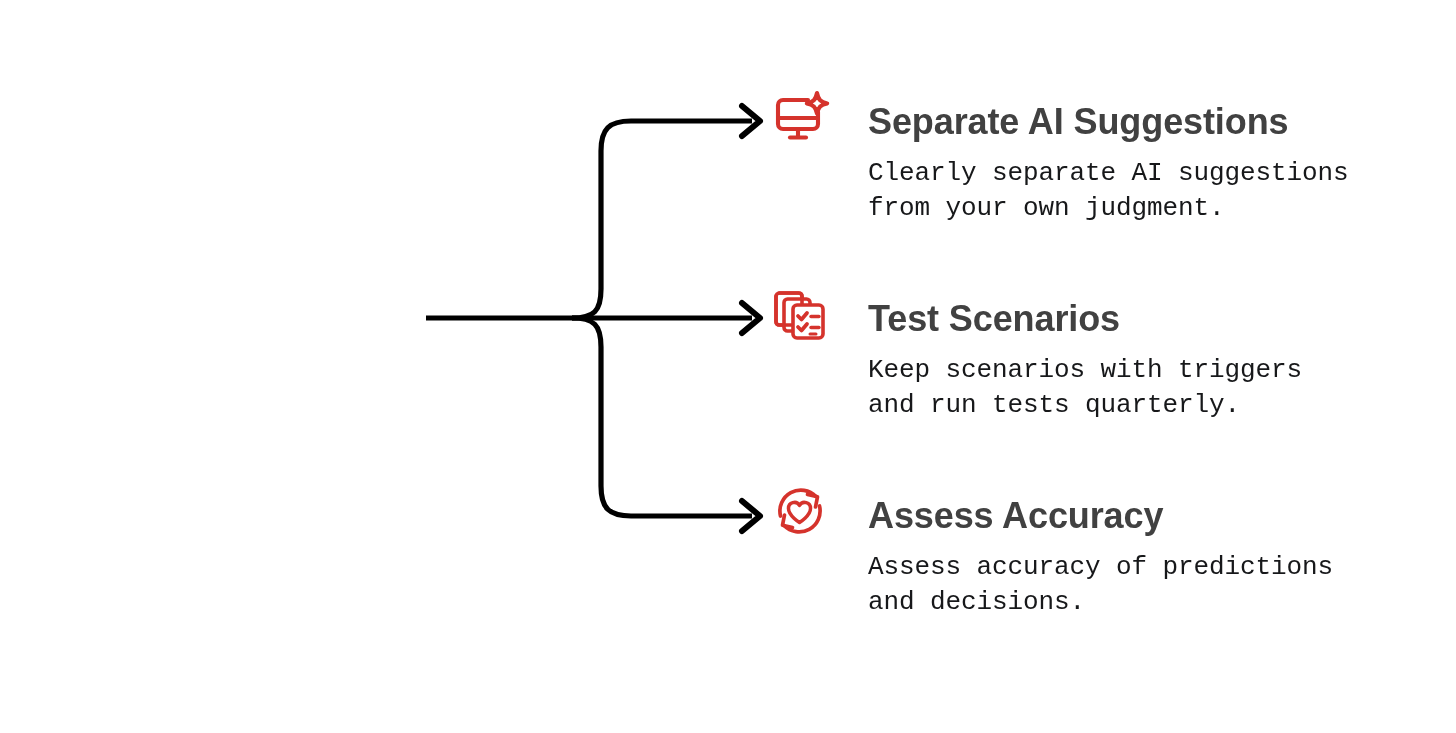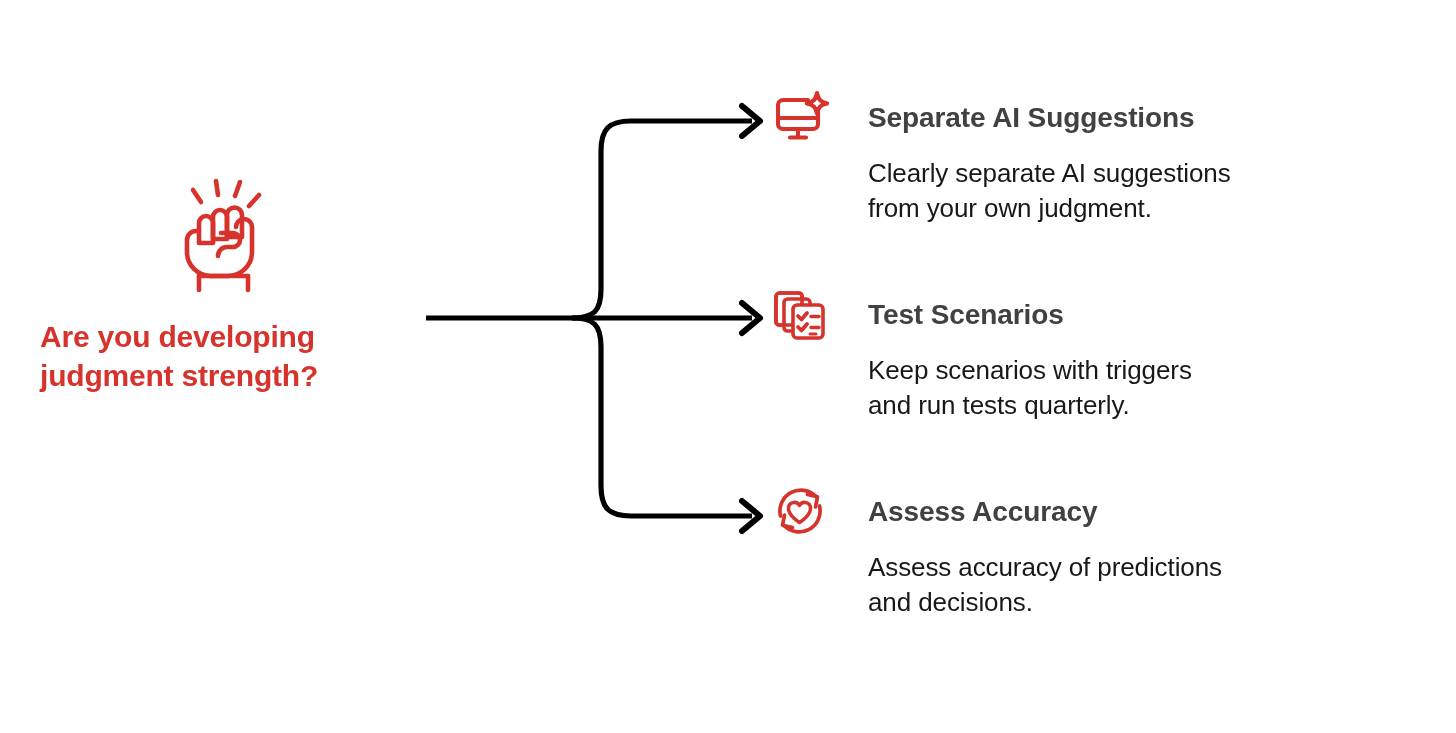--- a/index.html
+++ b/index.html
@@ -71,68 +71,44 @@
   .branch-icon {
     width: 62px;
     height: 58px;
     flex: 0 0 62px;
     display: flex;
     align-items: center;
     justify-content: flex-start;
   }
   .branch-title {
     margin-left: 34px;
-    font-size: 28px;
+    font-size: 36px;
     font-weight: bold;
     color: #414141;
     line-height: 1.0;
     padding-top: 16px;
     letter-spacing: -0.1px;
     white-space: nowrap;
   }
   .branch-desc {
     margin-left: 96px;
     margin-top: 6px;
     font-size: 26px;
     line-height: 1.36;
     color: #17181a;
     letter-spacing: -0.1px;
     white-space: pre-line;
+    font-family: Liberation Mono, monospace;
   }
 </style>
 </head>
 <body>
 
 <div id="canvas">
 
-  <div id="question-block">
-    <div id="fist-icon-wrap">
-      <svg width="118" height="118" viewBox="0 0 118 118" fill="none" stroke="#d5332c" stroke-width="4.6" stroke-linecap="round" stroke-linejoin="round">
-
-        <line x1="40" y1="26" x2="32" y2="14"></line>
-        <line x1="57" y1="19" x2="55" y2="5"></line>
-        <line x1="74" y1="20" x2="79" y2="6"></line>
-        <line x1="88" y1="30" x2="98" y2="19"></line>
-
-        <path d="M38 47 a7 7 0 0 1 14 0 v20 h-14 z"></path>
-        <path d="M52 41 a7 7 0 0 1 14 0 v22 h-14 z"></path>
-        <path d="M66 39 a7.5 7.5 0 0 1 15 0 v22 h-15 z"></path>
-
-        <path d="M38 55 h-3 a9 9 0 0 0 -9 9 v12 a24 24 0 0 0 24 24 h17 a24 24 0 0 0 24 -24 v-25 a8 8 0 0 0 -16 0"></path>
-
-        <path d="M60 57 h12 a7 7 0 0 1 0 14 h-6 a9 9 0 0 0 -9 9"></path>
-
-        <path d="M38 100 v14"></path>
-        <path d="M87 100 v14"></path>
-        <path d="M38 100 h49"></path>
-      </svg>
-    </div>
-    <div id="question-text">Are you developing
-judgment strength?</div>
-  </div>
 
   <svg id="connector" viewBox="0 0 1456 733">
     <g fill="none" stroke="#000000" stroke-width="5.2" stroke-linecap="butt" stroke-linejoin="round">
 
       <path d="M426 318 H572"></path>
 
       <path d="M572 318 C 594 318 601 311 601 289 V 151 C 601 129 609 121 631 121 H 752"></path>
 
       <path d="M572 318 H 752"></path>
 

